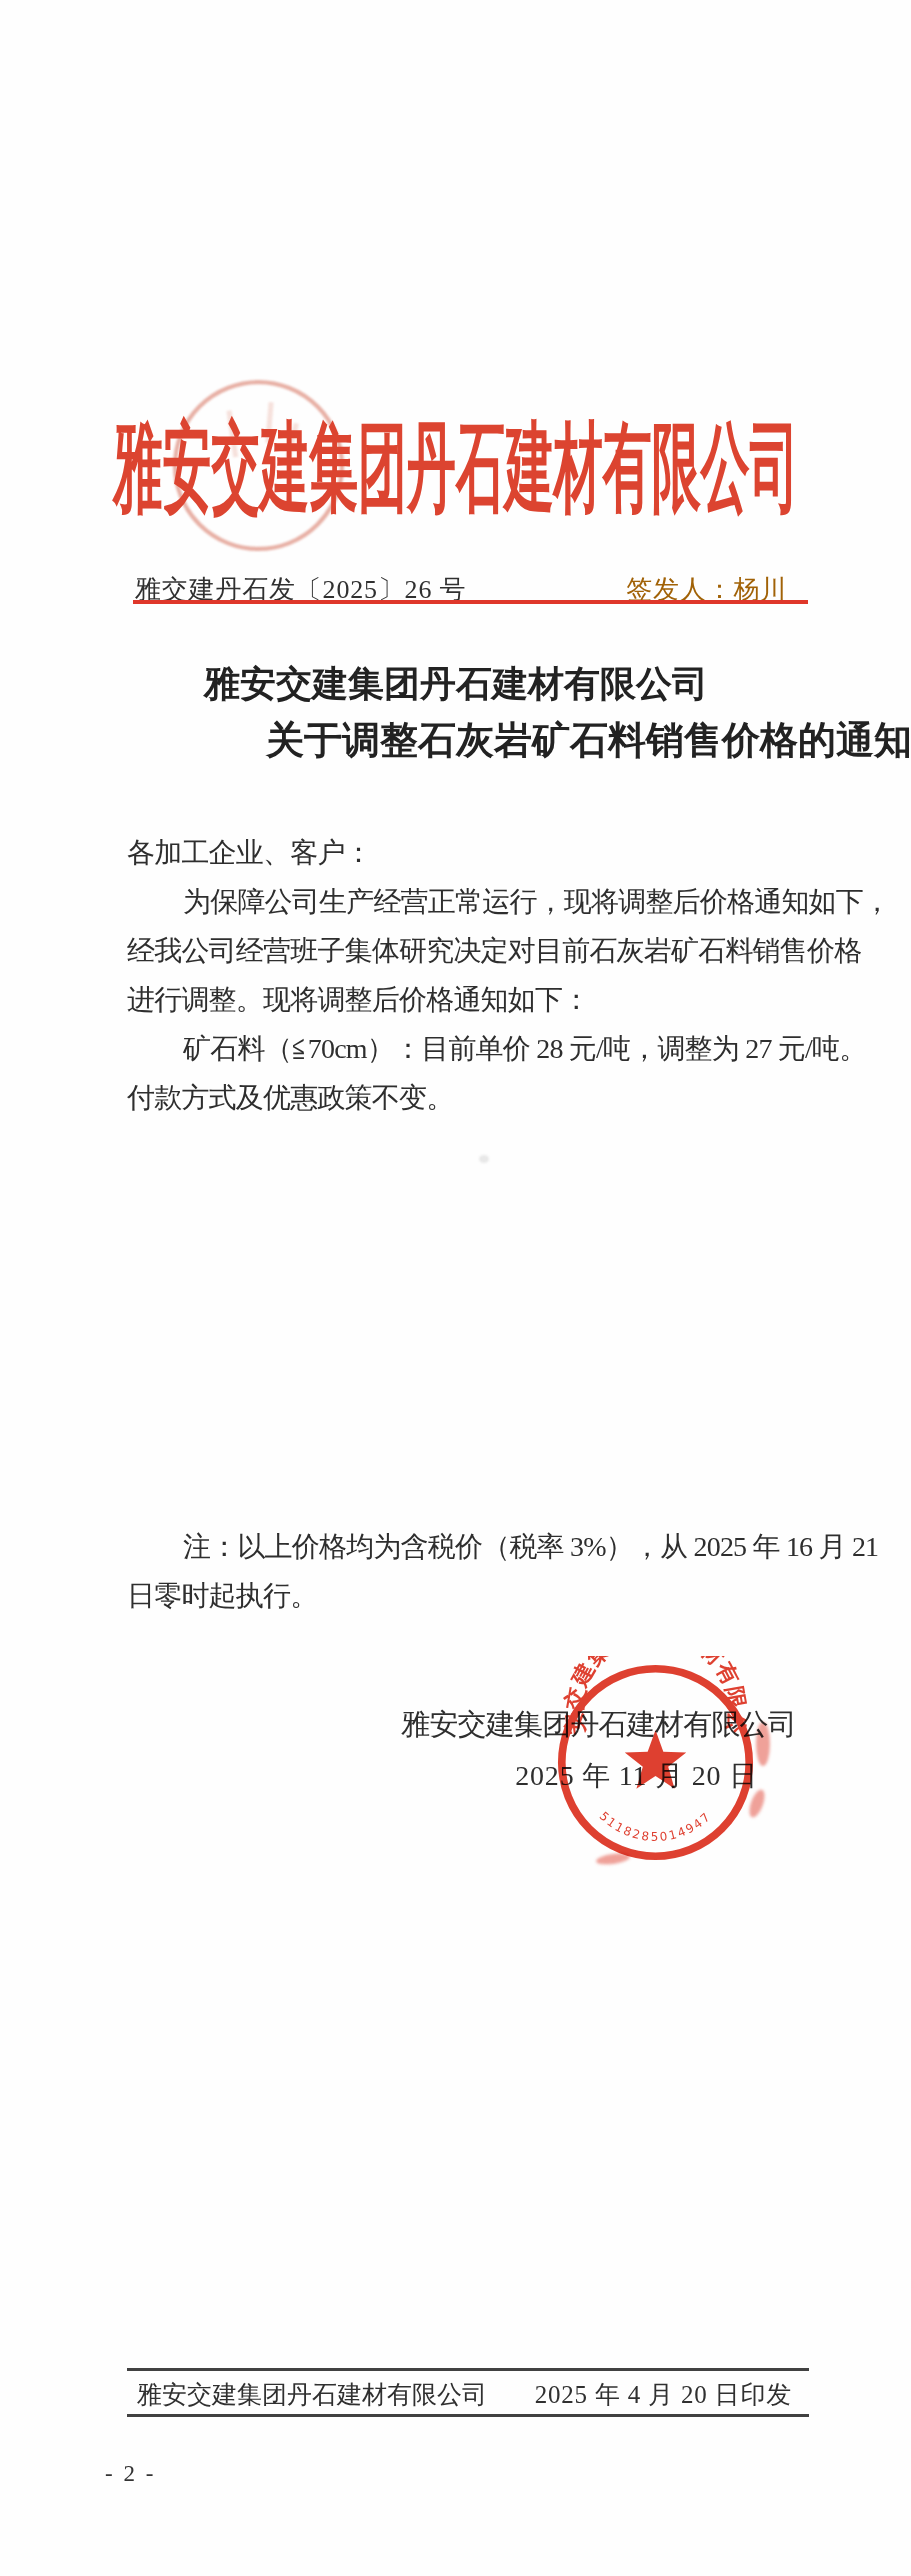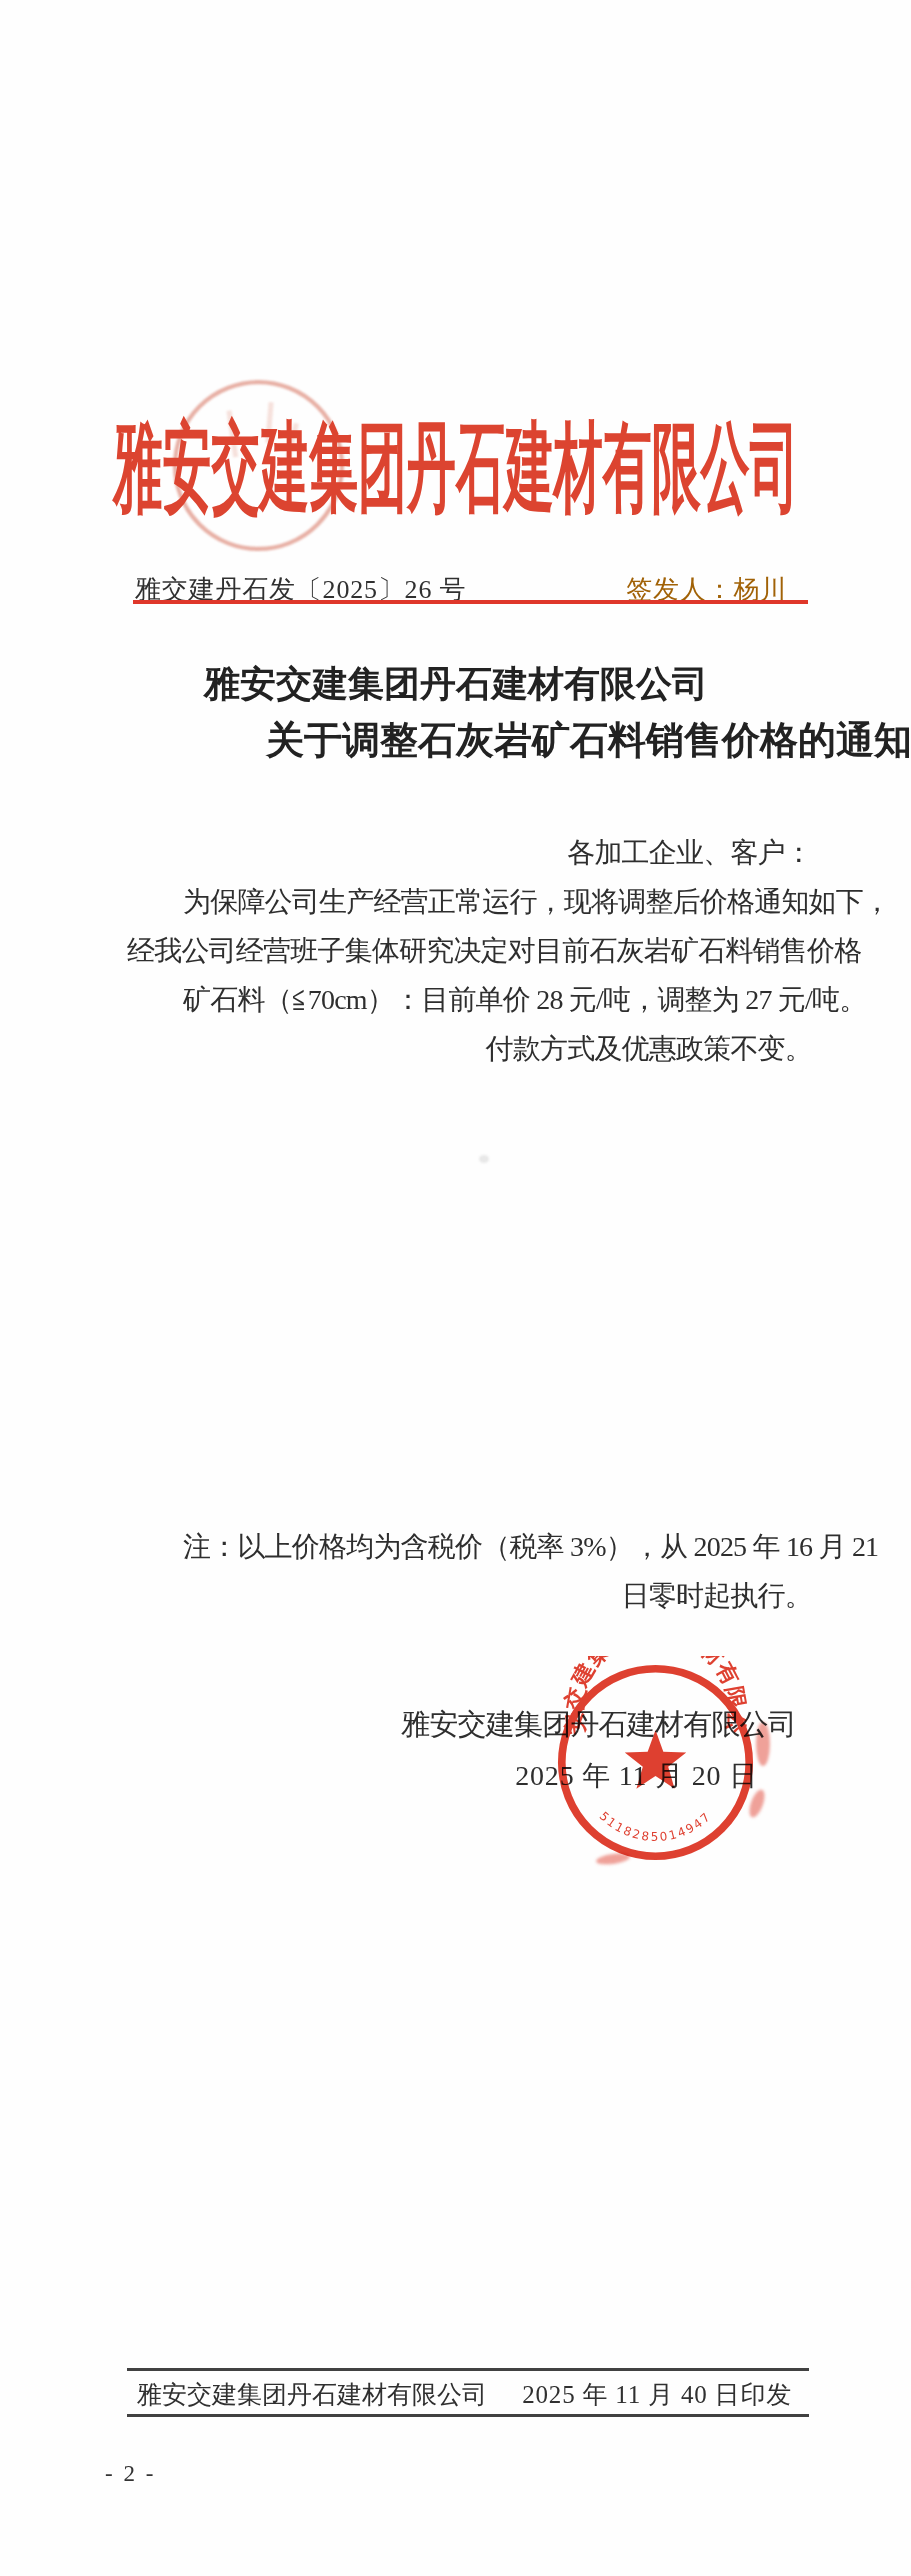--- a/index.html
+++ b/index.html
@@ -22,21 +22,21 @@
   .issuer{position:absolute;top:572px;right:125px;font-size:26px;letter-spacing:0.8px;white-space:nowrap;color:#a16207;}
   .red-rule{position:absolute;top:600px;left:133px;width:675px;height:4.2px;background:#df372a;}
   
   .head1{position:absolute;top:660px;left:0;width:912px;text-align:center;
     font-family:"Liberation Sans","DejaVu Sans",sans-serif;font-weight:700;font-size:36px;color:#222;white-space:nowrap;}
   .head2{position:absolute;top:715px;left:0;width:912px;text-align:right;
     font-family:"Liberation Sans","DejaVu Sans",sans-serif;font-weight:700;font-size:38px;color:#222;white-space:nowrap;}
   
   .body-block{position:absolute;top:828px;left:127px;width:685px;font-size:28px;line-height:49px;letter-spacing:-0.8px;color:#2e2e2e;}
   .note-block{position:absolute;top:1522px;left:127px;width:685px;font-size:28px;line-height:49px;letter-spacing:-0.8px;color:#2e2e2e;}
-  .doc-line{white-space:nowrap;text-align:right;}
+  .doc-line{white-space:nowrap;}
   .doc-line.indent{padding-left:56px;}
   .noise-dot{position:absolute;left:479px;top:1155px;width:10px;height:8.4px;border-radius:50%;
     background:rgba(100,100,100,.14);filter:blur(0.8px);}
   
   .sig-company{position:absolute;top:1705px;right:116px;font-size:29px;letter-spacing:-0.8px;white-space:nowrap;color:#2e2e2e;}
   .sig-date{position:absolute;top:1757px;right:154px;font-size:28px;letter-spacing:0.8px;white-space:nowrap;color:#2e2e2e;}
   .seal{position:absolute;left:549px;top:1656px;width:213px;height:213px;mix-blend-mode:multiply;opacity:.93;}
   .seal-smudge{position:absolute;background:rgba(221,49,32,.45);border-radius:50%;filter:blur(1.7px);mix-blend-mode:multiply;}
   .smudge1{left:756px;top:1722px;width:13.5px;height:44px;}
   .smudge2{left:751px;top:1789px;width:11.8px;height:29px;transform:rotate(20deg);}
@@ -68,20 +68,21 @@
   <div class="red-rule"></div>
 
   <div class="head1">雅安交建集团丹石建材有限公司</div>
   <div class="head2">关于调整石灰岩矿石料销售价格的通知</div>
 
   <div class="body-block">
 
   <div class="doc-line"><span>各加工企业、客户：</span></div>
       <div class="doc-line indent"><span>为保障公司生产经营正常运行，现将调整后价格通知如下，</span></div>
       <div class="doc-line"><span>经我公司经营班子集体研究决定对目前石灰岩矿石料销售价格</span></div>
+      <div class="doc-line"><span>进行调整。现将调整后价格通知如下：</span></div>
       <div class="doc-line indent"><span>矿石料（≦70cm）：目前单价 28 元/吨，调整为 27 元/吨。</span></div>
       <div class="doc-line"><span>付款方式及优惠政策不变。</span></div>
     </div>
 
   <div class="noise-dot"></div>
 
   <div class="note-block">
 
   <div class="doc-line indent"><span>注：以上价格均为含税价（税率 3%），从 2025 年 16 月 21</span></div>
       <div class="doc-line"><span>日零时起执行。</span></div>
@@ -103,19 +104,19 @@
     <text text-anchor="middle" style="font-family:'DejaVu Sans','Liberation Sans',sans-serif;font-size:14px;fill:#dd3120;letter-spacing:2.5px;">
       <textPath href="#sealBottomArc" startOffset="50%">5118285014947</textPath>
     </text>
   </svg>
   <div class="seal-smudge smudge1"></div>
   <div class="seal-smudge smudge2"></div>
   <div class="seal-smudge smudge3"></div>
 
   <div class="footer-rule top"></div>
   <div class="footer-company">雅安交建集团丹石建材有限公司</div>
-  <div class="footer-date">2025 年 11 月 40 日印发</div>
+  <div class="footer-date">2025 年 4 月 20 日印发</div>
   <div class="footer-rule bottom"></div>
 
   <div class="page-num">- 2 -</div>
 
 </div>
 
 
 </body></html>

